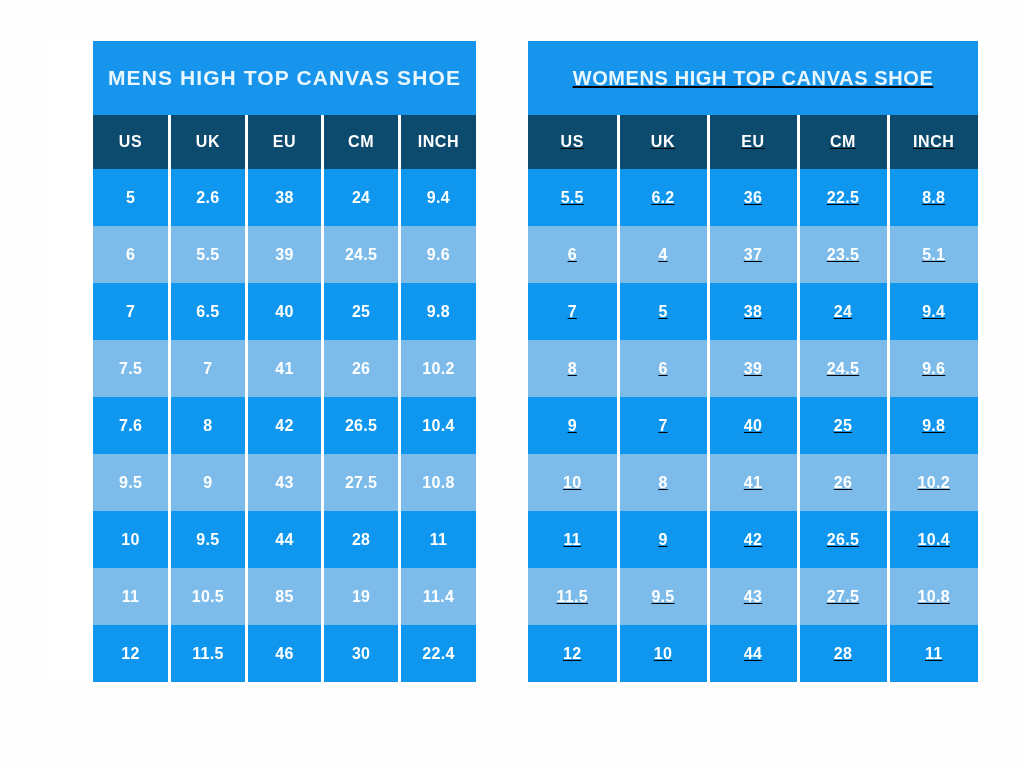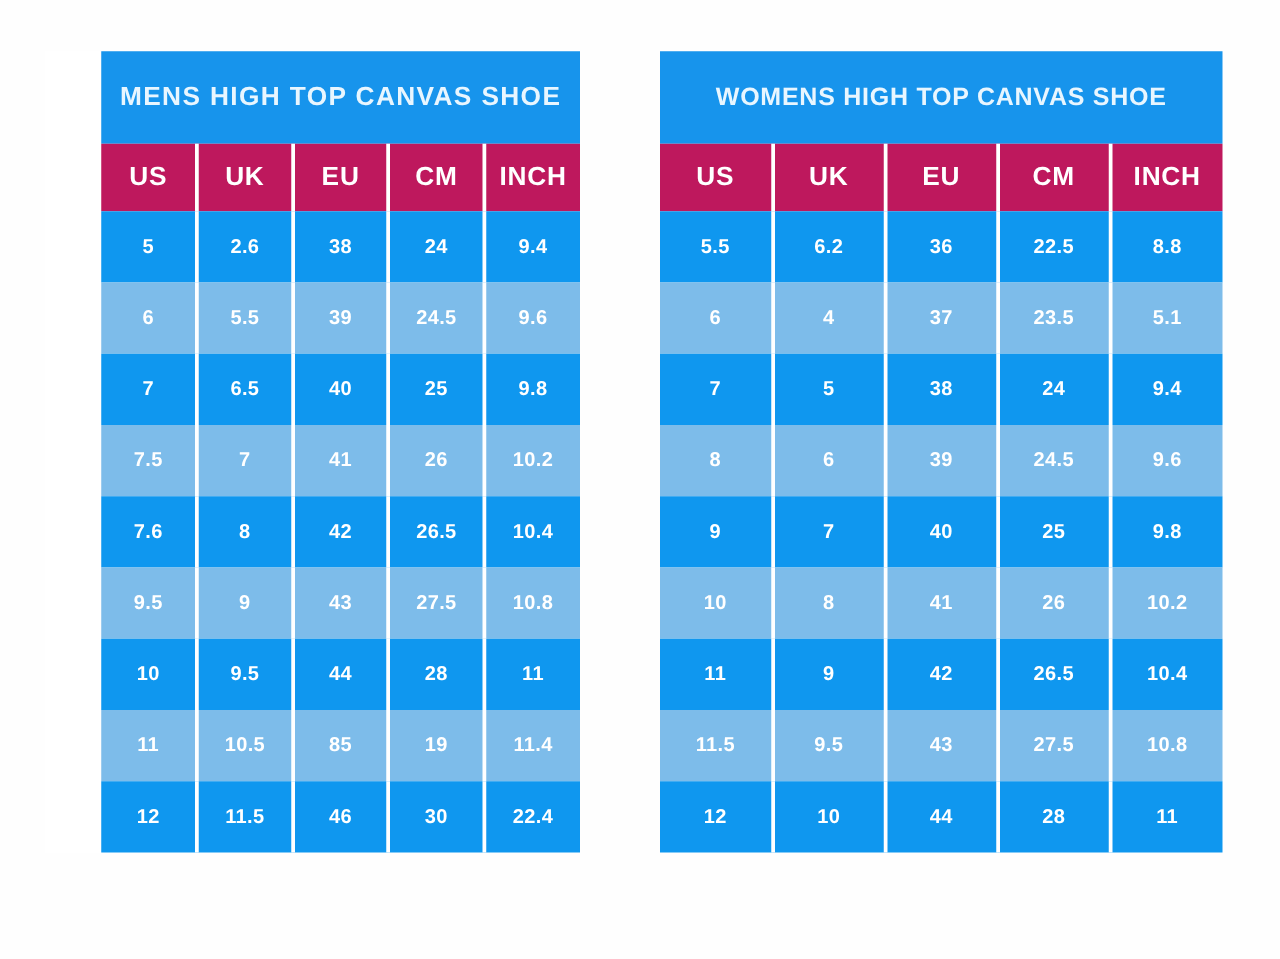--- a/index.html
+++ b/index.html
@@ -21,22 +21,22 @@
     background: #fefefe;
   }
 
   .chart {
     position: absolute;
     top: 41px;
     box-sizing: border-box;
     background: #ffffff;
   }
 
-  #chart-mens  { left: 36px;  width: 428px; padding-left: 45px; }
-  #chart-womens{ left: 528px; width: 450px; }
+  #chart-mens  { left: 48px;  width: 428px; padding-left: 45px; }
+  #chart-womens{ left: 528px; width: 450px; text-decoration: underline; }
 
   .chart-title {
     background: #1794ec;
     color: #e8f6ff;
     text-align: center;
     height: 74px;
     line-height: 74px;
     font-size: 21px;
     font-weight: 700;
     letter-spacing: 1.1px;
@@ -61,23 +61,23 @@
     border-right: 3px solid #ffffff;
     padding: 0;
     font-weight: 700;
   }
   table.size-table th:first-child,
   table.size-table td:first-child { border-left: none; }
   table.size-table th:last-child,
   table.size-table td:last-child { border-right: none; }
 
   table.size-table thead th {
-    background: #be185d;
+    background: #0c4a6e;
     height: 54px;
-    font-size: 21px;
+    font-size: 16px;
     letter-spacing: 0.6px;
     margin-left: 21px;
   }
 
   table.size-table tbody td {
     height: 57px;
     font-size: 16px;
     letter-spacing: 0.3px;
   }
 

